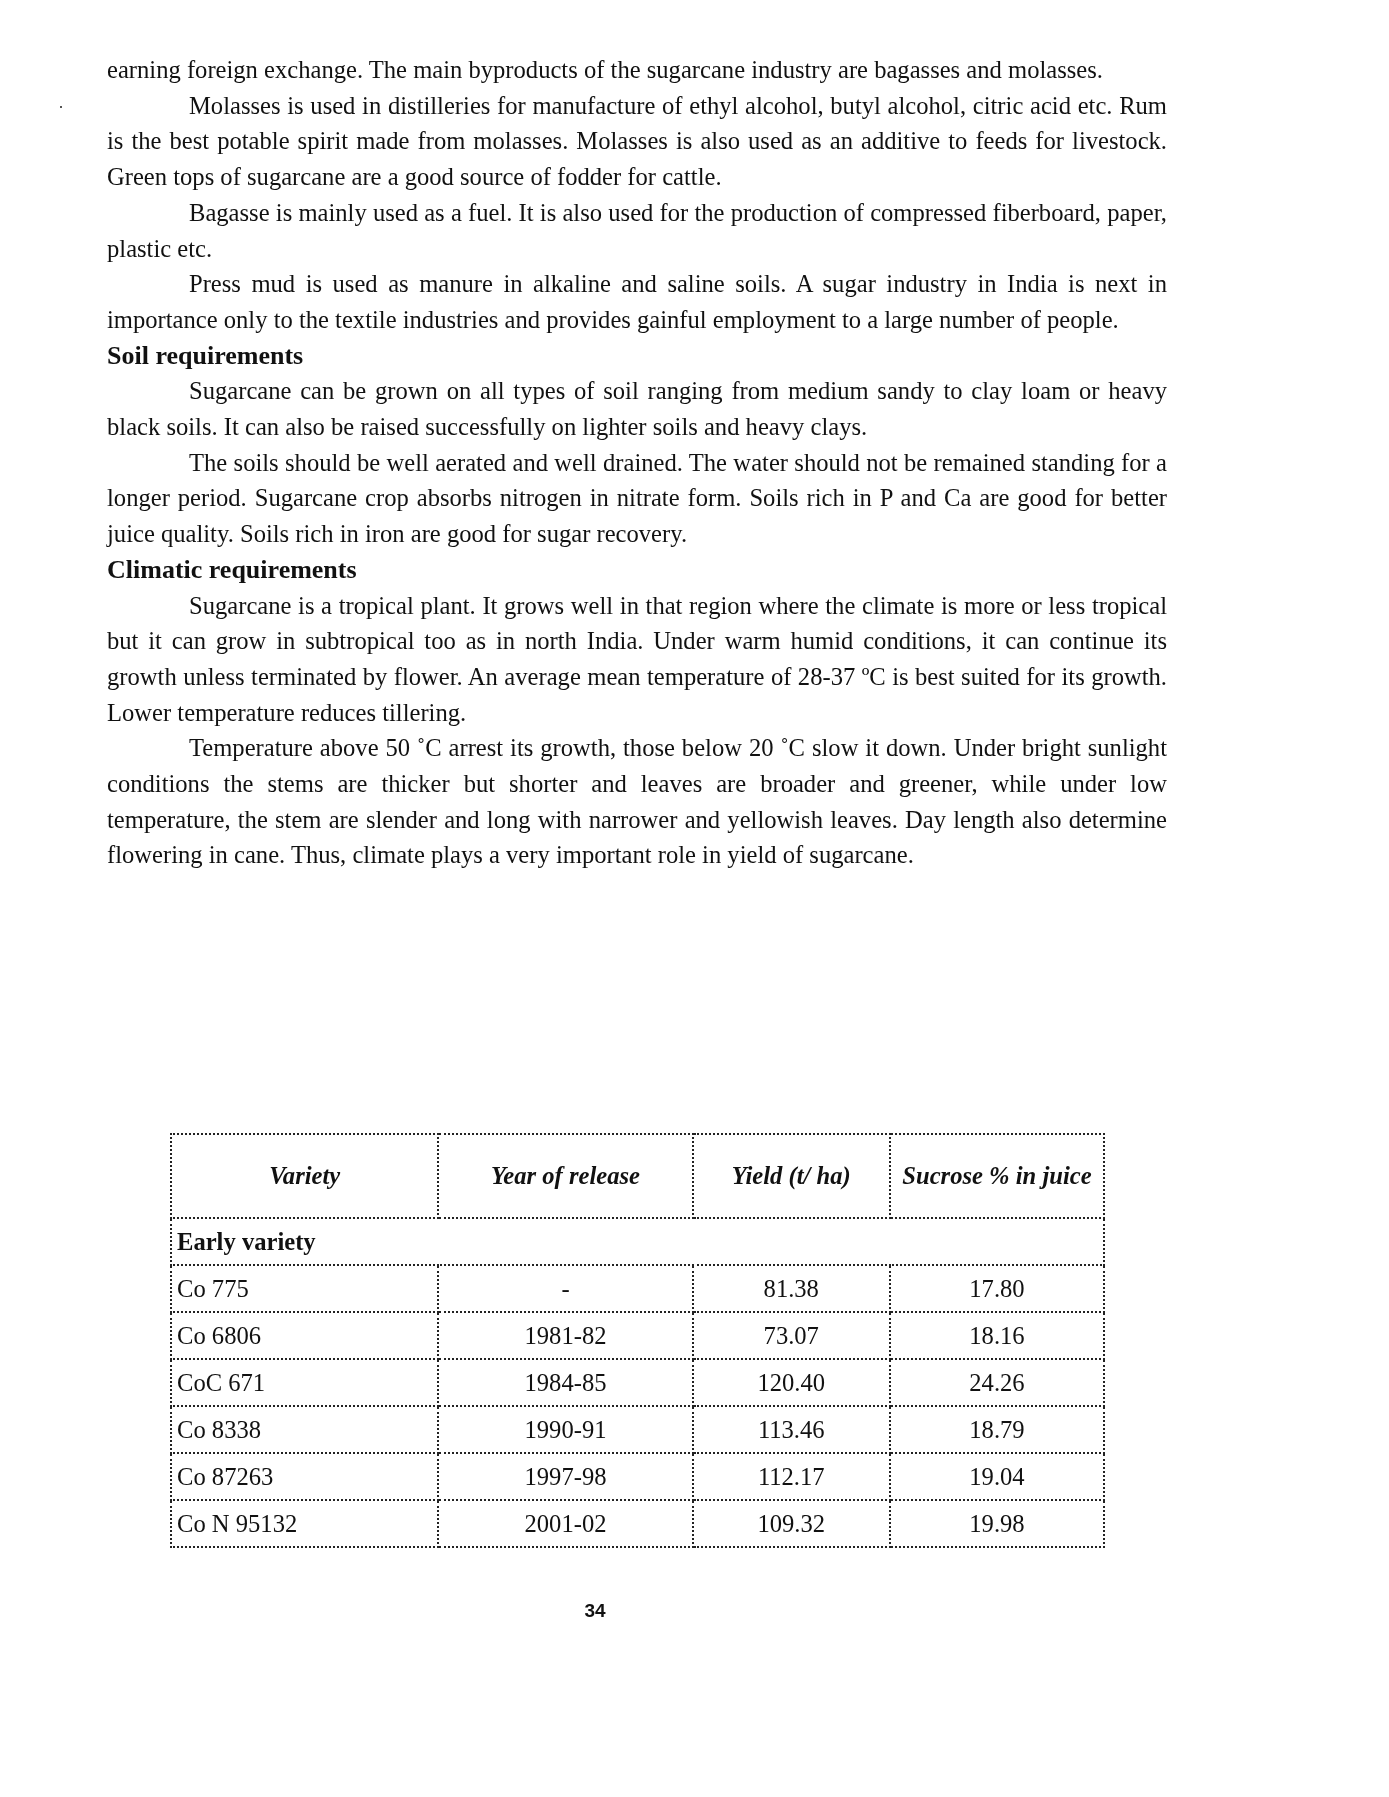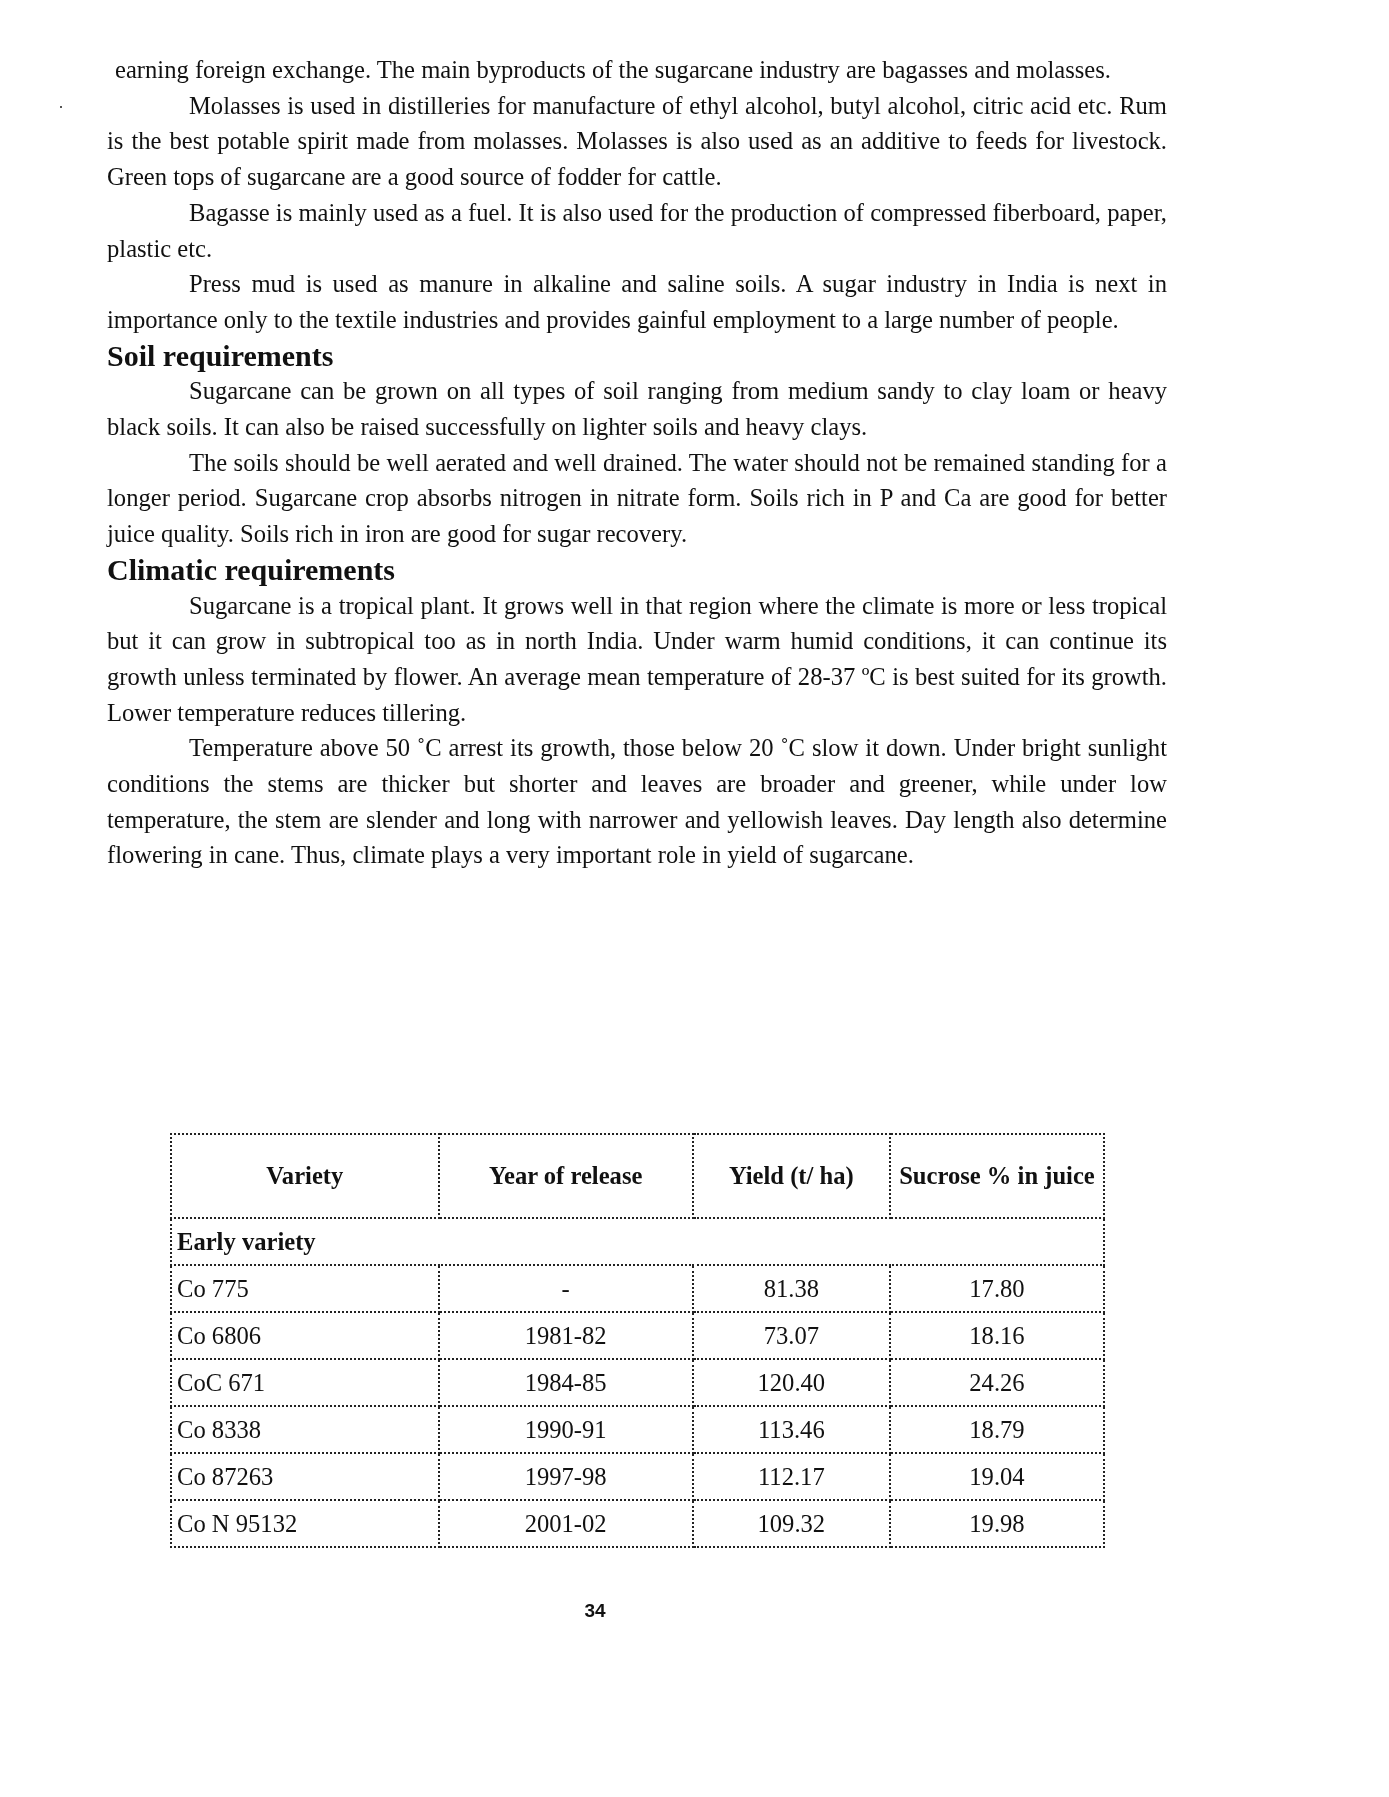--- a/index.html
+++ b/index.html
@@ -2,29 +2,29 @@
 <html><head>
 <meta charset="utf-8">
 <style>
   html, body { margin: 0; padding: 0; background: #ffffff; }
   body { width: 1389px; height: 1797px; position: relative; overflow: hidden;
          font-family: "Liberation Serif", "DejaVu Serif", serif; color: #111111; }
   .page { position: absolute; left: 0; top: 0; width: 1389px; height: 1797px; }
   .body-text { position: absolute; left: 107px; width: 1060px; top: 52px;
                font-size: 24.6px; line-height: 35.7px; }
   .para { margin: 0; text-align: justify; text-indent: 82px; }
-  .para.noindent { text-indent: 0; margin-left: 8px; }
-  .heading { margin: 0; font-weight: bold; font-size: 30px; line-height: 35.7px; }
+  .para.noindent { text-indent: 0; }
+  .heading { margin: 0; font-weight: bold; font-size: 26px; line-height: 35.7px; }
   .stray-dot { position: absolute; left: 60px; top: 106px; width: 2px; height: 2px; background: #555; }
 
   table.varieties { position: absolute; left: 170px; top: 1133px; width: 935px;
                     border-collapse: collapse; font-size: 24.6px; }
   table.varieties td, table.varieties th {
     border: 2px dotted #222222; padding: 0 6px; }
-  table.varieties th { font-weight: bold; height: 82px; text-align: center; line-height: 34px; }
+  table.varieties th { font-weight: bold; height: 82px; text-align: center; line-height: 34px; font-style: italic; }
   table.varieties td { height: 45px; text-align: center; }
   table.varieties td.variety { text-align: left; padding-left: 5px; }
   table.varieties td.group { font-weight: bold; text-align: left; padding-left: 5px; height: 45px; }
   .col1 { width: 264px; } .col2 { width: 250px; } .col3 { width: 190px; } .col4 { width: 207px; }
 
   .page-number { position: absolute; left: 0; width: 1190px; top: 1600px; text-align: center;
                  font-family: "Liberation Sans", "DejaVu Sans", sans-serif; font-weight: bold; font-size: 19px; }
 </style>
 </head>
 <body>

